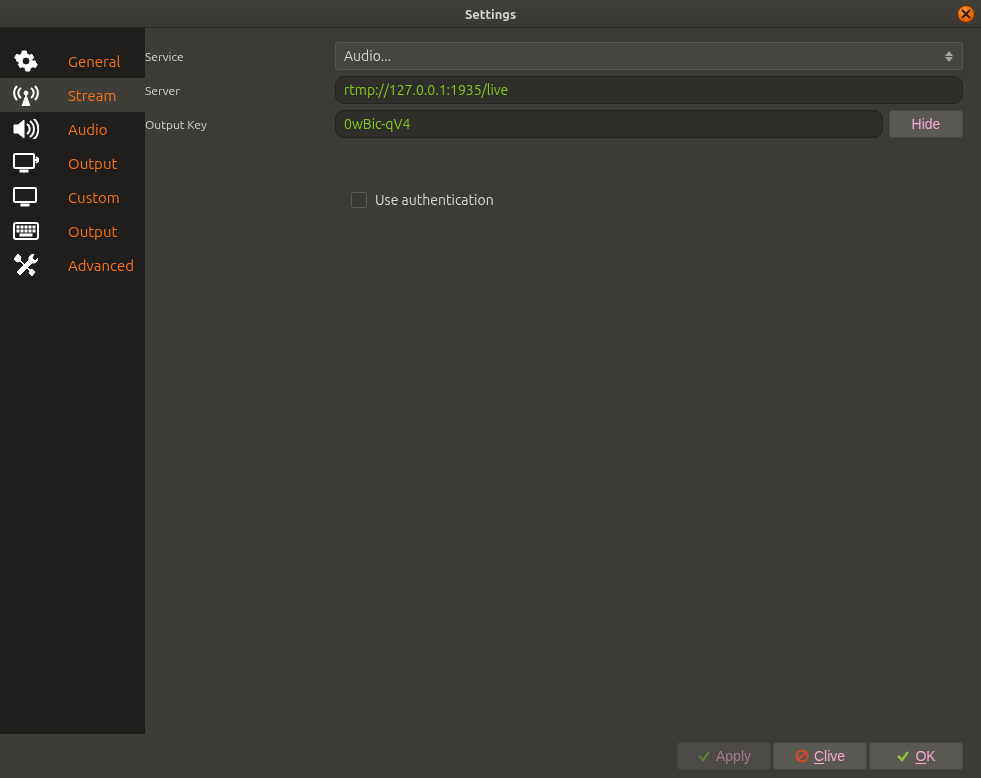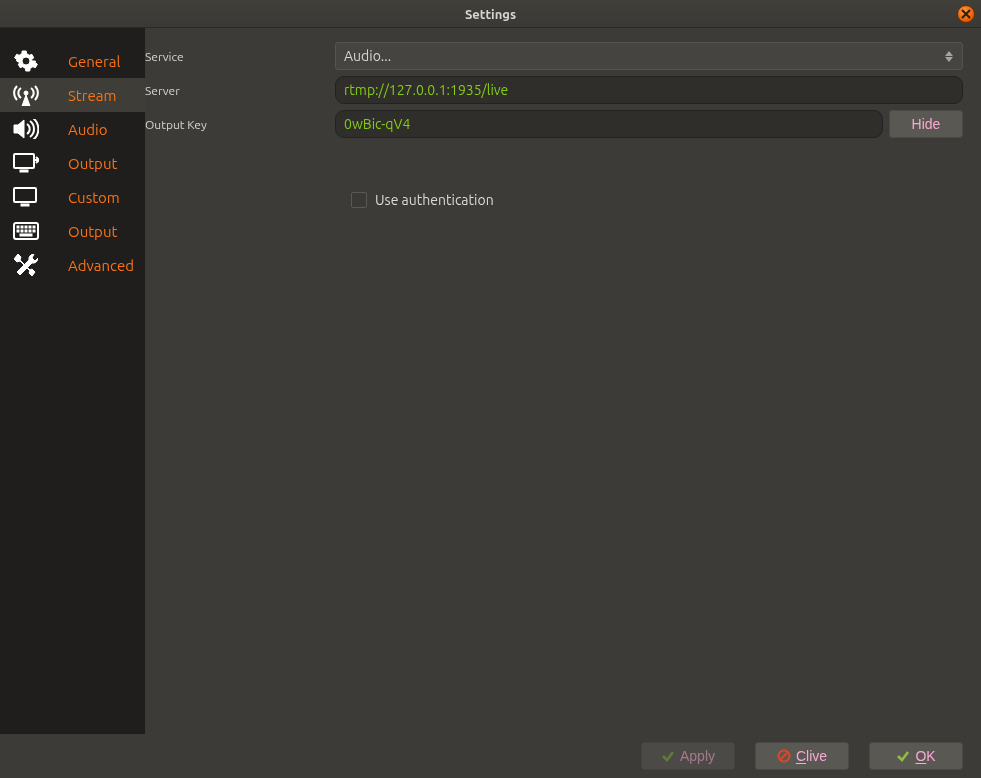--- a/index.html
+++ b/index.html
@@ -159,21 +159,21 @@
     border-radius: 2px;
     margin-right: 8px;
     cursor: pointer;
   }
   
   .footer {
     height: 44px;
     display: flex;
     align-items: center;
     justify-content: flex-end;
-    gap: 20px;
+    gap: 2px;
     padding-right: 18px;
     background: #3c3b37;
   }
   .footer .btn {
     min-width: 94px;
     height: 28px;
   }
   .footer .btn.disabled {
     opacity: 0.55;
     cursor: default;

